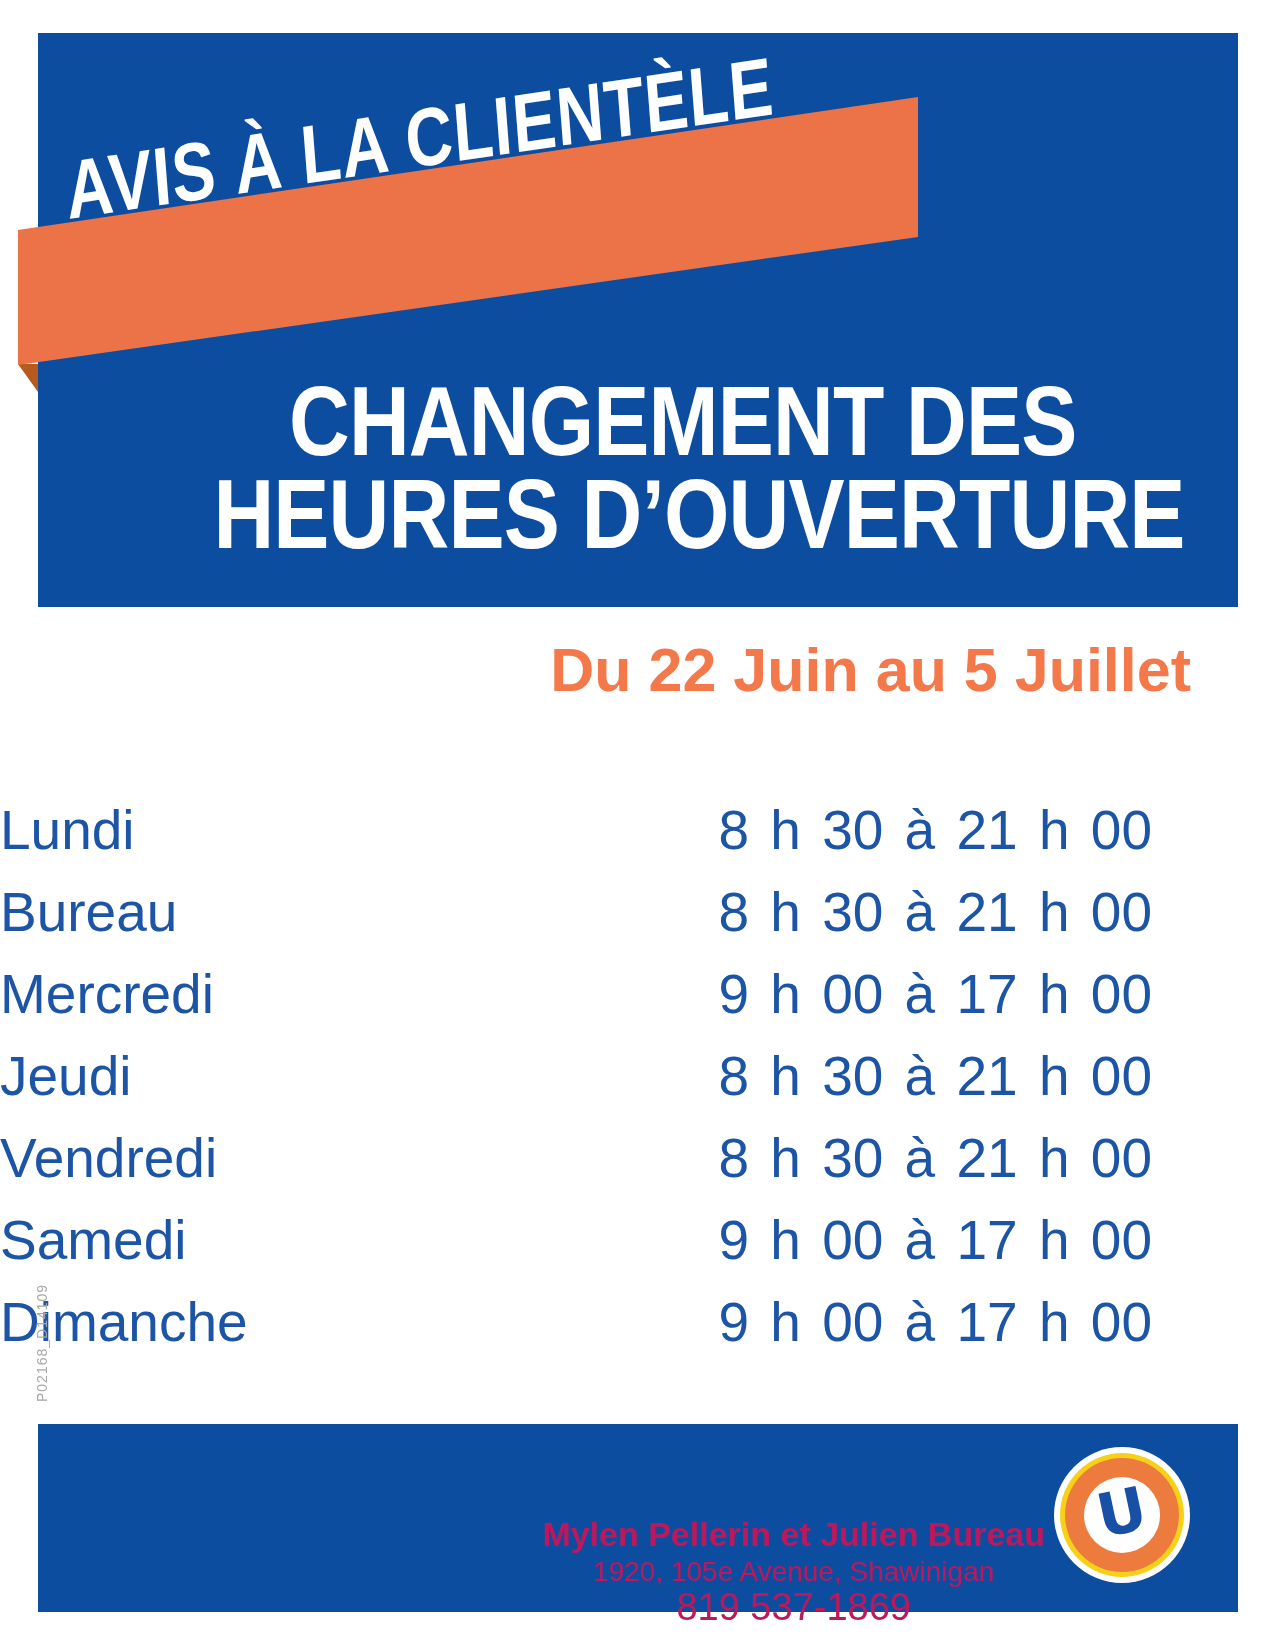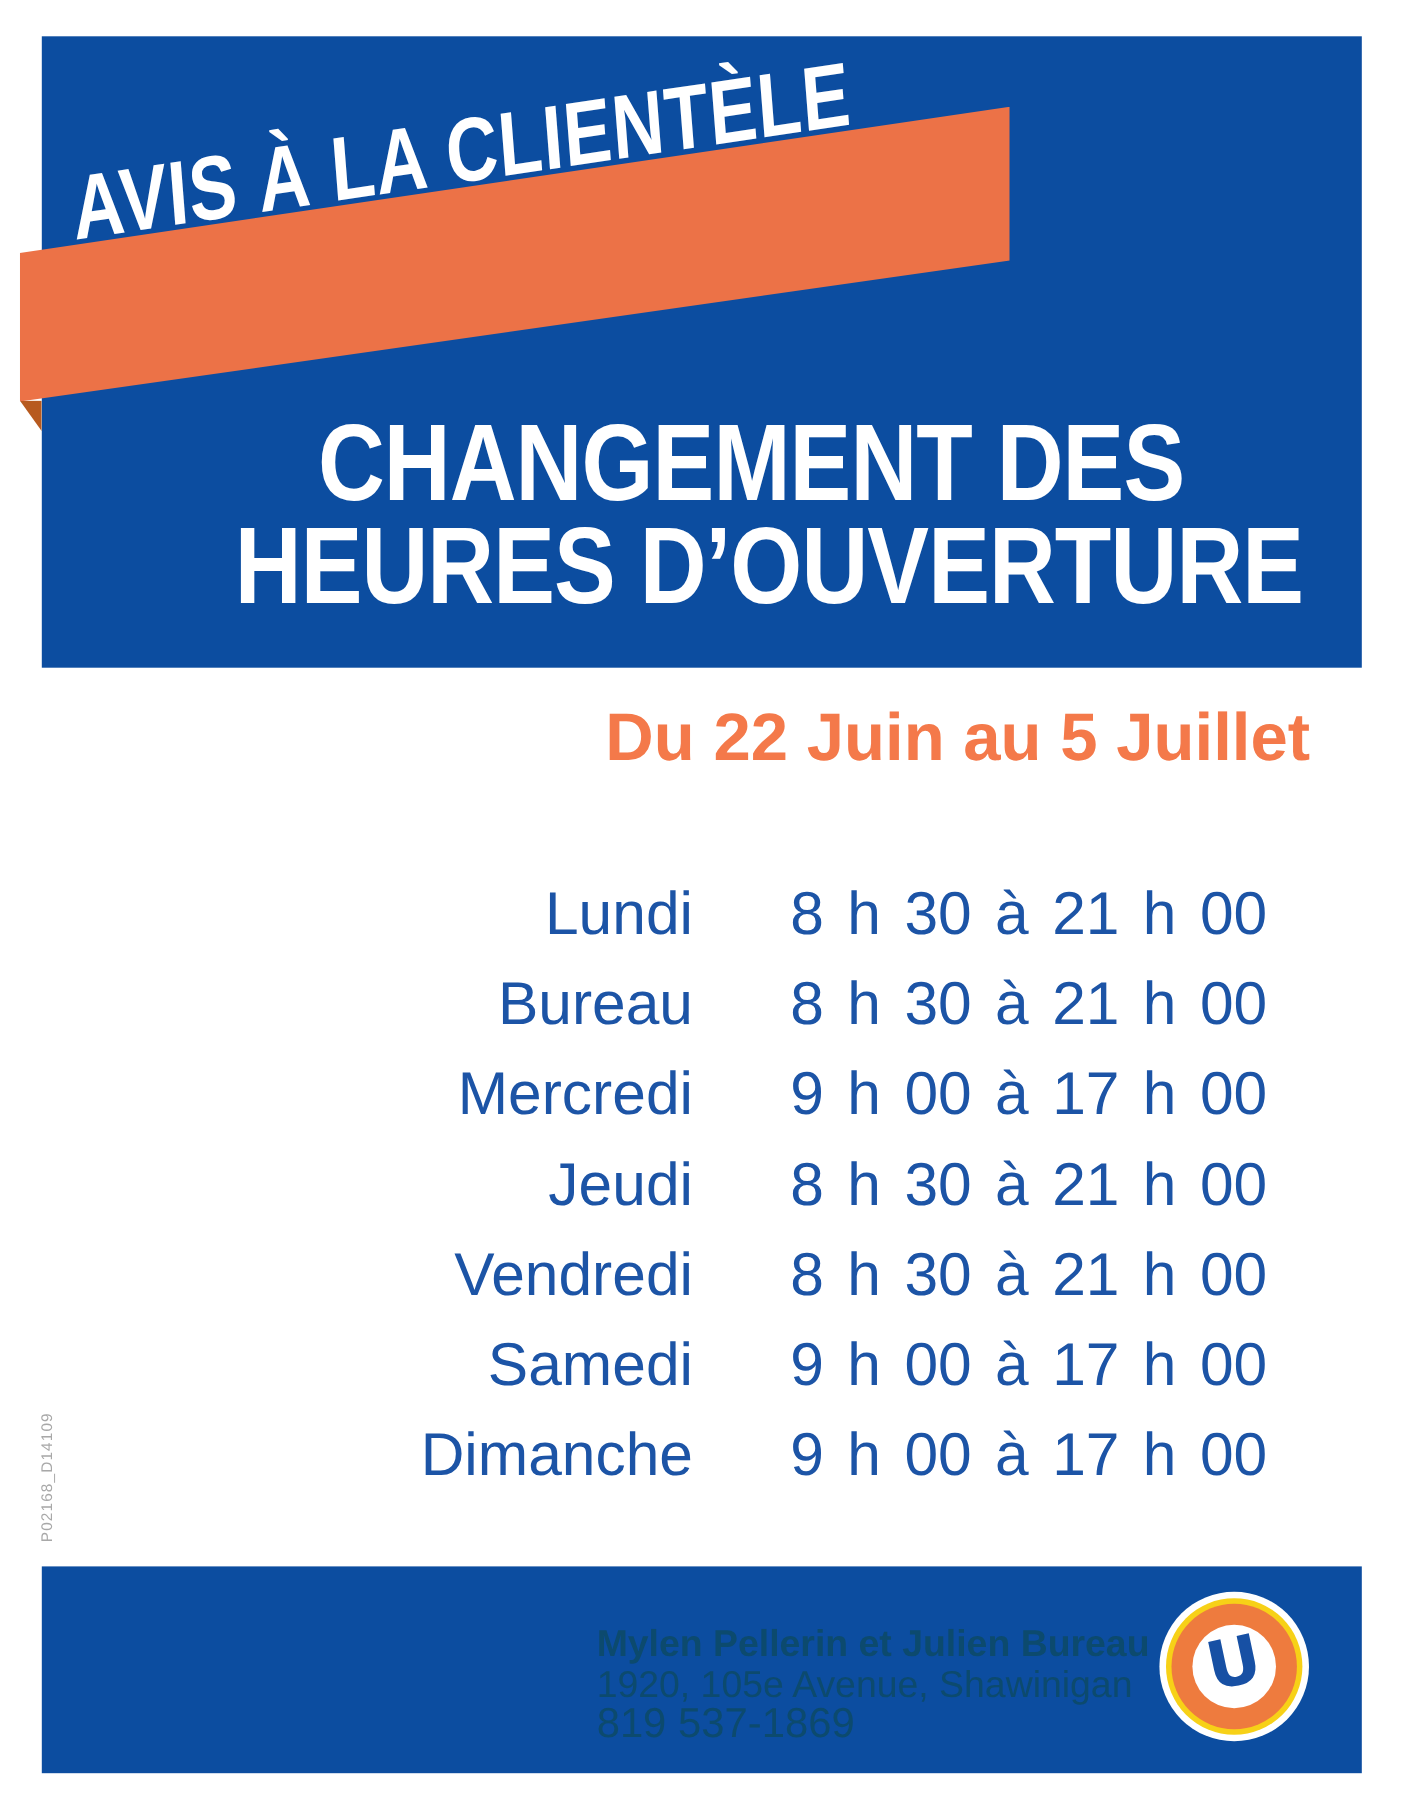--- a/index.html
+++ b/index.html
@@ -37,32 +37,32 @@
   .title .tline{display:inline-block;transform:scaleX(0.85);transform-origin:100% 50%;letter-spacing:-1px;}
 
   
   .subtitle{position:absolute;left:0;top:635px;width:1275px;padding-right:84px;text-align:right;
         color:var(--subtitle-orange);font-size:61px;font-weight:700;white-space:nowrap;}
 
   
   .schedule{position:absolute;left:0;top:789px;width:1275px;color:var(--text-blue);}
   .row{display:grid;grid-template-columns:1fr 448px;column-gap:74px;padding-right:123px;
        height:82px;align-items:center;font-size:55px;}
-  .row .day{text-align:right;white-space:nowrap;}
+  .row .day{text-align:left;white-space:nowrap;}
   .row .hours{text-align:right;white-space:nowrap;word-spacing:6px;}
 
   
   .vcode{position:absolute;left:34px;top:1402px;transform:rotate(-90deg);transform-origin:0 0;
          color:var(--code-gray);font-size:14px;letter-spacing:1px;white-space:nowrap;line-height:16px;}
 
   
   .footer-bar{position:absolute;left:38px;top:1424px;width:1200px;height:188px;background:var(--box-blue);}
-  .footer-text{position:absolute;right:230px;top:1474px;text-align:left;color:#0c4a6e;white-space:nowrap;z-index:2;}
+  .footer-text{position:absolute;right:230px;top:1514px;text-align:center;color:#be185d;white-space:nowrap;z-index:2;}
   .footer-name{font-size:34px;font-weight:700;line-height:40px;}
-  .footer-address{font-size:34px;font-weight:400;line-height:36px;}
+  .footer-address{font-size:28px;font-weight:400;line-height:36px;}
   .footer-phone{font-size:38px;font-weight:400;line-height:35px;}
 
   
   .logo{position:absolute;left:1054px;top:1447px;width:136px;height:136px;border-radius:50%;
         background:#fff;display:flex;align-items:center;justify-content:center;z-index:2;}
   .logo-yellow{width:124px;height:124px;border-radius:50%;background:var(--logo-yellow);
         display:flex;align-items:center;justify-content:center;}
   .logo-orange{width:114px;height:114px;border-radius:50%;background:var(--logo-orange);
         display:flex;align-items:center;justify-content:center;}
   .logo-center{width:76px;height:76px;border-radius:50%;background:#fff;

